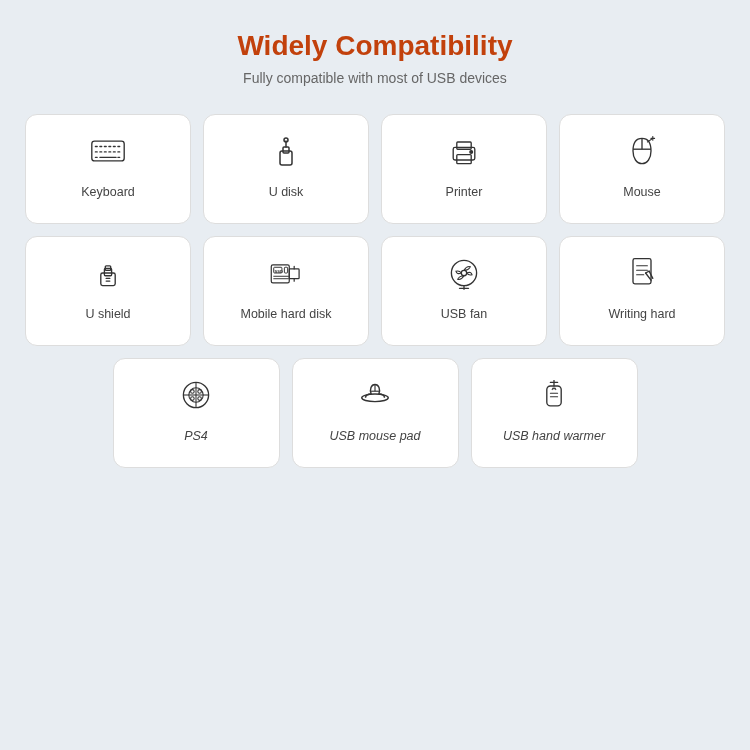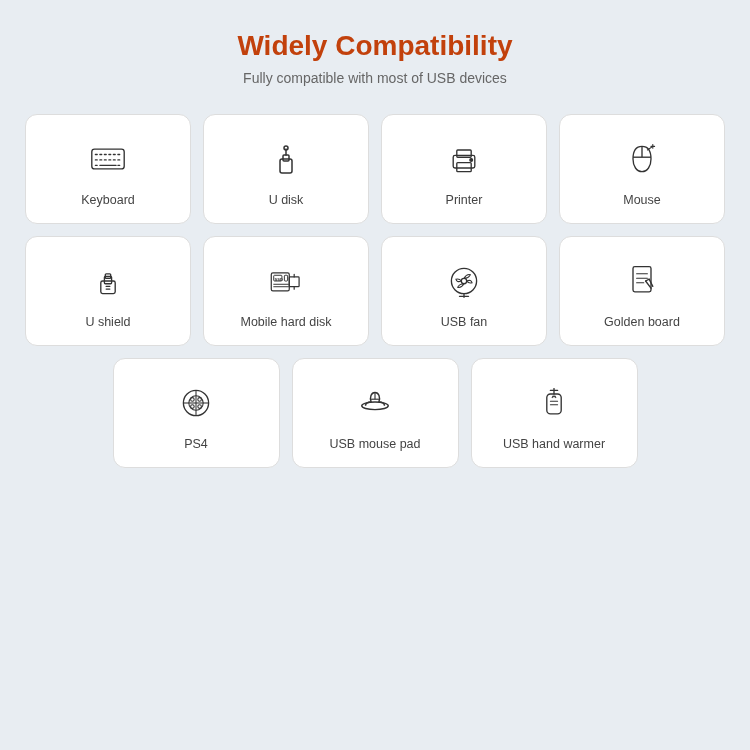--- a/index.html
+++ b/index.html
@@ -31,29 +31,30 @@
       width: 100%;
       max-width: 700px;
     }
     .grid-bottom {
       display: grid;
       grid-template-columns: repeat(3, 1fr);
       gap: 12px;
       width: 75%;
       max-width: 525px;
       margin-top: 12px;
+      font-style: italic;
     }
     .card {
       background: #fff;
       border: 1.5px solid #ddd;
       border-radius: 12px;
       display: flex;
       flex-direction: column;
       align-items: center;
-      justify-content: flex-end;
+      justify-content: flex-start;
       padding: 18px 10px 14px;
       min-height: 110px;
     }
     .card-icon {
       font-size: 32px;
       margin-bottom: 10px;
       line-height: 1;
       color: #333;
     }
     .card-label {
@@ -195,21 +196,21 @@
       <svg viewBox="0 0 36 40">
         <rect x="8" y="4" width="20" height="28" rx="2" stroke="#333" stroke-width="1.5"></rect>
         <line x1="12" y1="12" x2="24" y2="12" stroke="#333" stroke-width="1.2" stroke-linecap="round"></line>
         <line x1="12" y1="17" x2="24" y2="17" stroke="#333" stroke-width="1.2" stroke-linecap="round"></line>
         <line x1="12" y1="22" x2="20" y2="22" stroke="#333" stroke-width="1.2" stroke-linecap="round"></line>
         <line x1="22" y1="20" x2="28" y2="28" stroke="#333" stroke-width="1.5" stroke-linecap="round"></line>
         <line x1="26" y1="18" x2="30" y2="26" stroke="#333" stroke-width="1.5" stroke-linecap="round"></line>
         <line x1="26" y1="18" x2="22" y2="20" stroke="#333" stroke-width="1.5" stroke-linecap="round"></line>
       </svg>
     </div>
-    <span class="card-label">Golden board</span>
+    <span class="card-label">Writing hard</span>
   </div>
 
 </div>
 
 <div class="grid-bottom">
 
   <div class="card">
     <div class="card-icon">
       <svg viewBox="0 0 40 40">
         <circle cx="20" cy="20" r="14" stroke="#333" stroke-width="1.5"></circle>

